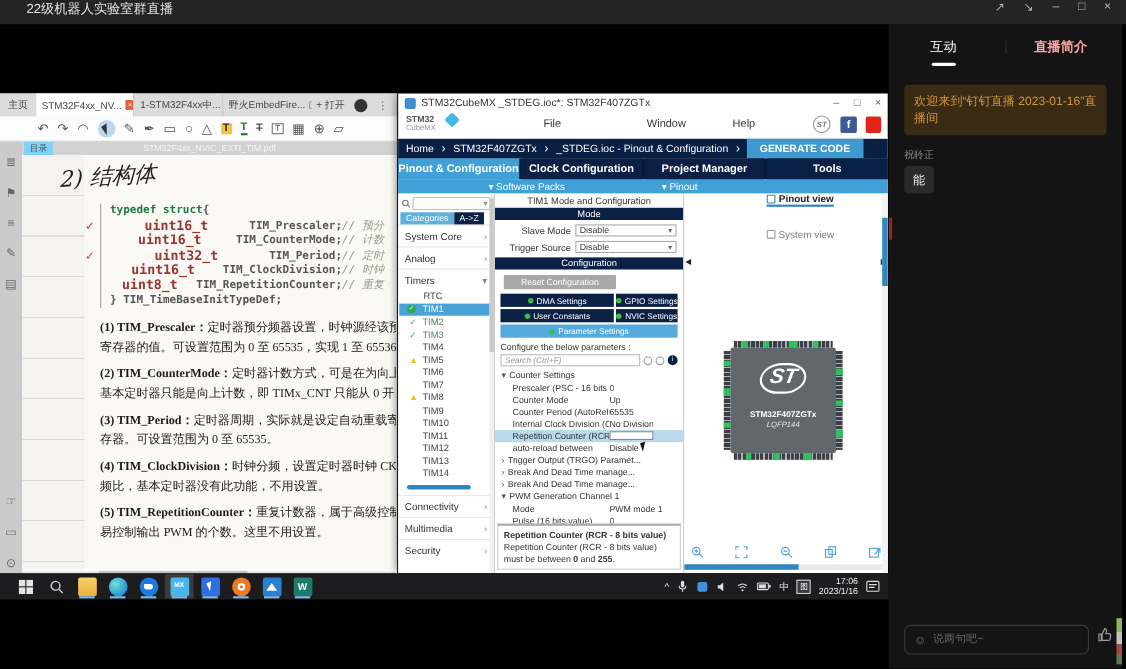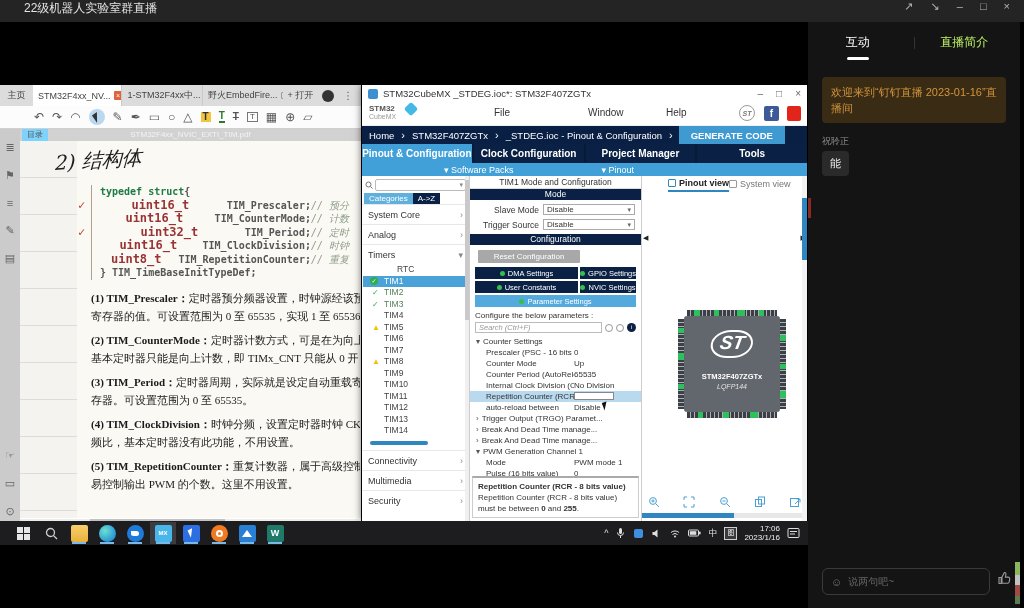--- a/index.html
+++ b/index.html
@@ -77,21 +77,21 @@
   .crumb-gen { margin-left:6px; height:100%; display:flex; align-items:center; padding:0 12px; background:#3f9ad2; font-weight:bold; }
   .mx-tabs { height:19px; display:flex; background:#071a38; gap:2px; }
   .mx-tab { flex:1; background:#0b2045; color:#fff; font-weight:bold; font-size:10px; display:flex; align-items:center; justify-content:center; white-space:nowrap; }
   .mx-tab.active { background:#42a0d8; }
   .mx-sub { height:13px; background:#42a0d8; color:#fff; font-size:9px; display:flex; align-items:center; }
   .mx-sub span { margin-left:82px; white-space:nowrap; }
   .mx-sub span + span { margin-left:88px; }
   .mx-body { position:absolute; top:91px; left:0; right:0; bottom:0; display:flex; background:#fff; }
 
   
-  .mx-left { width:108px; border-right:1px solid #ccc; position:relative; font-size:9px; color:#333; }
+  .mx-left { width:88px; border-right:1px solid #ccc; position:relative; font-size:9px; color:#333; }
   .mxl-search { display:flex; align-items:center; gap:2px; margin:3px 3px 2px; }
   .mxl-box { flex:1; height:12px; border:1px solid #bbb; border-radius:2px; display:flex; align-items:center; justify-content:flex-end; color:#888; font-size:7px; padding-right:2px; }
   .cat-tabs { display:flex; margin-left:2px; }
   .cat-t { padding:1px 5px; font-size:8px; color:#fff; }
   .cat-t.cat { background:#5fb0dd; }
   .cat-t.az { background:#0b2045; }
   .grp { display:flex; justify-content:space-between; padding:5px 6px 4px; border-top:1px solid #e8e8e8; }
   .grp:first-of-type { border-top:none; }
   .grp .chev { color:#888; }
   .titem { height:11.5px; line-height:11.5px; padding-left:22px; font-size:8.5px; color:#444; position:relative; }
@@ -131,21 +131,21 @@
   .trow .val { overflow:hidden; color:#333; }
   .trow .pre { margin-right:3px; color:#555; }
   .trow.selrow { background:#b9d9ee; }
   .editbox { width:40px; height:8px; margin-top:1px; background:#fff; border:1px solid #888; }
   .mouse-cur { width:0; height:0; border-top:8px solid #111; border-right:5px solid transparent; transform:rotate(-20deg); margin-left:2px; }
   .help { position:absolute; left:2px; right:2px; bottom:3px; background:#fff; border:1px solid #ccc; border-top:2px solid #aaa; padding:3px 5px; font-size:8px; line-height:11px; }
   .help .ht { font-weight:bold; display:block; }
 
   
   .mx-right { flex:1; position:relative; overflow:hidden; }
-  .pv-tabs { height:16px; display:flex; padding-left:26px; font-size:9px; color:#777; align-items:center; }
+  .pv-tabs { height:16px; display:flex; gap:20px; padding-left:26px; font-size:9px; color:#777; align-items:center;flex-direction:column; }
   .pv-tab { display:flex; align-items:center; gap:3px; height:100%; }
   .pv-tab.active { color:#222; font-weight:bold; border-bottom:2px solid #2f86c0; }
   .pvic { width:8px; height:8px; border:1px solid #2f86c0; border-radius:1px; }
   .pvic2 { width:8px; height:8px; border:1px solid #999; border-radius:1px; }
   .chip { position:absolute; left:42px; top:140px; width:96px; height:96px; background:#62676d; border-radius:3px; }
   .pins { position:absolute; }
   .pins.top { left:3px; right:3px; top:-6px; height:6px; background:repeating-linear-gradient(90deg,#3c4046 0 3px,#aab0b5 3px 4px); }
   .pins.bot { left:3px; right:3px; bottom:-6px; height:6px; background:repeating-linear-gradient(90deg,#3c4046 0 3px,#aab0b5 3px 4px); }
   .pins.lft { top:3px; bottom:3px; left:-6px; width:6px; background:repeating-linear-gradient(180deg,#3c4046 0 3px,#aab0b5 3px 4px); }
   .pins.rgt { top:3px; bottom:3px; right:-6px; width:6px; background:repeating-linear-gradient(180deg,#3c4046 0 3px,#aab0b5 3px 4px); }
@@ -184,21 +184,21 @@
   .tb-tray { margin-left:auto; display:flex; align-items:center; gap:7px; padding-right:8px; color:#e0e0e0; font-size:9px; }
   .ime-box { width:13px; height:13px; background:#3a3a3e; border:1px solid #cfcfcf; color:#fff; font-size:7px; display:flex; align-items:center; justify-content:center; }
   .clock { text-align:right; font-size:8px; line-height:9px; color:#f0f0f0; }
 
   
   .chat { position:absolute; left:808px; top:22px; width:212px; height:586px; background:#141414; }
   .chat-tabs { display:flex; align-items:center; padding-top:12px; }
   .ct { flex:1; text-align:center; font-size:12px; position:relative; }
   .ct.on { color:#fff; }
   .ct.on::after { content:""; position:absolute; left:50%; transform:translateX(-50%); bottom:-9px; width:22px; height:3px; background:#fff; border-radius:2px; }
-  .ct.off { color:#bef264; }
+  .ct.off { color:#fca5a5;font-weight:bold; }
   .ct-div { width:1px; height:12px; background:#333; }
   .welcome { margin:26px 14px 0; background:#3a2b14; border-radius:4px; padding:7px 9px; color:#d2953c; font-size:11px; line-height:16px; }
   .chat-user { margin:12px 14px 3px; color:#8f8f8f; font-size:9px; }
   .chat-bubble { margin-left:14px; display:inline-block; background:#2a2a2a; border-radius:4px; padding:5px 8px; color:#ececec; font-size:11px; }
   .chat-input { position:absolute; left:14px; bottom:13px; width:168px; height:27px; border:1px solid #3a3a3a; border-radius:6px; display:flex; align-items:center; gap:6px; padding:0 8px; }
   .chat-input .smiley { color:#777; font-size:11px; }
   .chat-input input { flex:1; background:transparent; border:none; outline:none; color:#bbb; font-size:10px; width:100%; }
   .chat-input input::placeholder { color:#666; }
   .like { position:absolute; right:7px; bottom:18px; }
   .sliver-red { position:absolute; left:0; top:176px; width:3px; height:20px; background:#8a2a22; }
@@ -413,21 +413,21 @@
             <span class="chev">›</span>
           </div>
         <div class="grp">
             <span>Analog</span>
             <span class="chev">›</span>
           </div>
         <div class="grp">
             <span>Timers</span>
             <span class="chev">▾</span>
           </div>
-        <div class="titem" style="padding-left:35px">RTC</div>
+        <div class="titem" style="padding-left:23px">RTC</div>
         <div class="titem sel"><span class="badge-chk">✓</span><span>TIM1</span></div>
         <div class="titem chk2"><span class="ic">✓</span><span>TIM2</span></div>
         <div class="titem chk2"><span class="ic">✓</span><span>TIM3</span></div>
         <div class="titem">TIM4</div>
         <div class="titem warn"><span class="ic">▲</span><span>TIM5</span></div>
         <div class="titem">TIM6</div>
         <div class="titem">TIM7</div>
         <div class="titem warn"><span class="ic">▲</span><span>TIM8</span></div>
         <div class="titem">TIM9</div>
         <div class="titem">TIM10</div>

